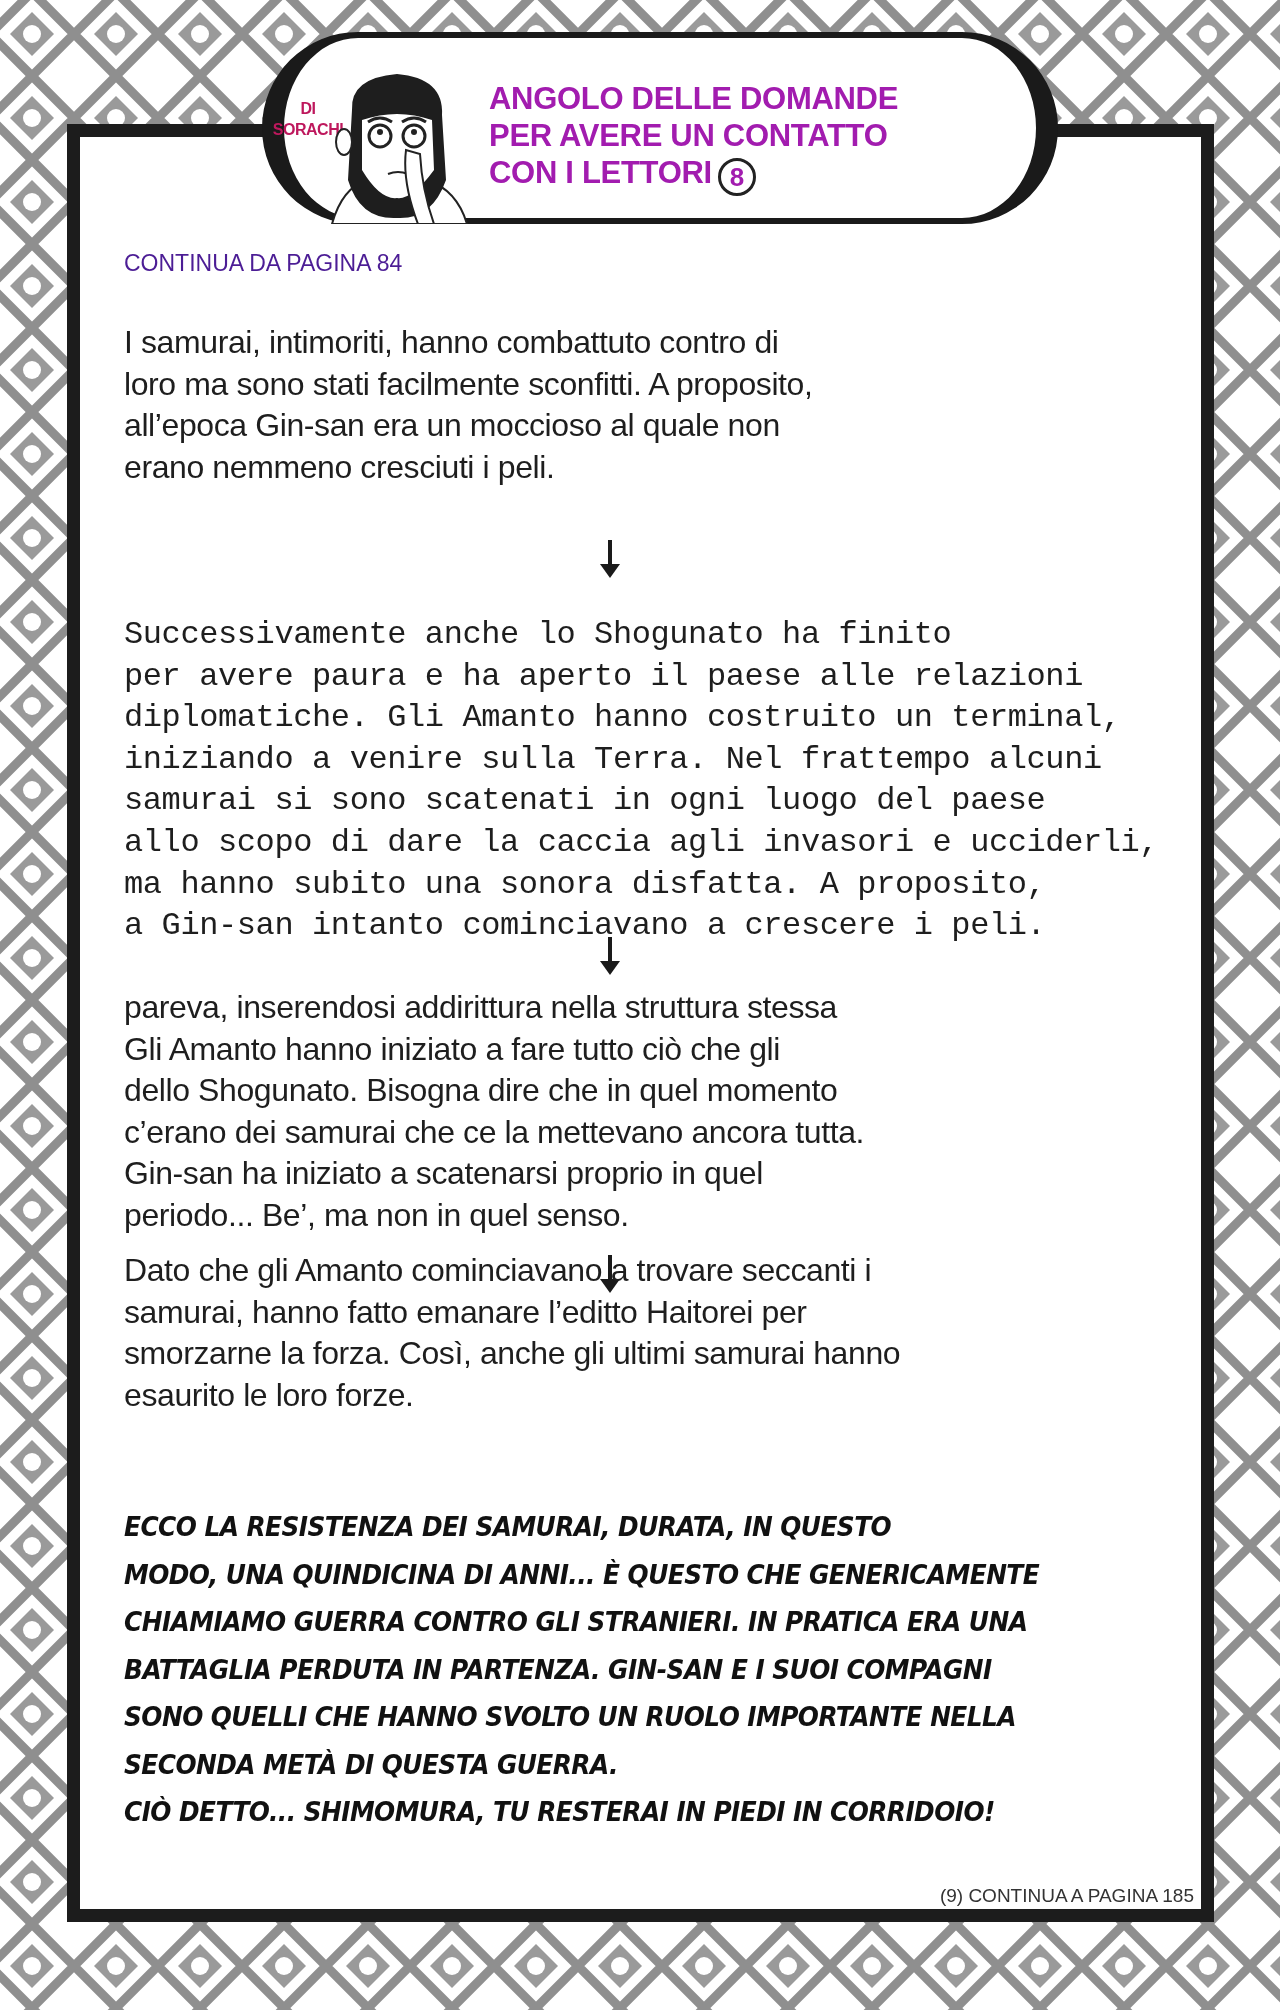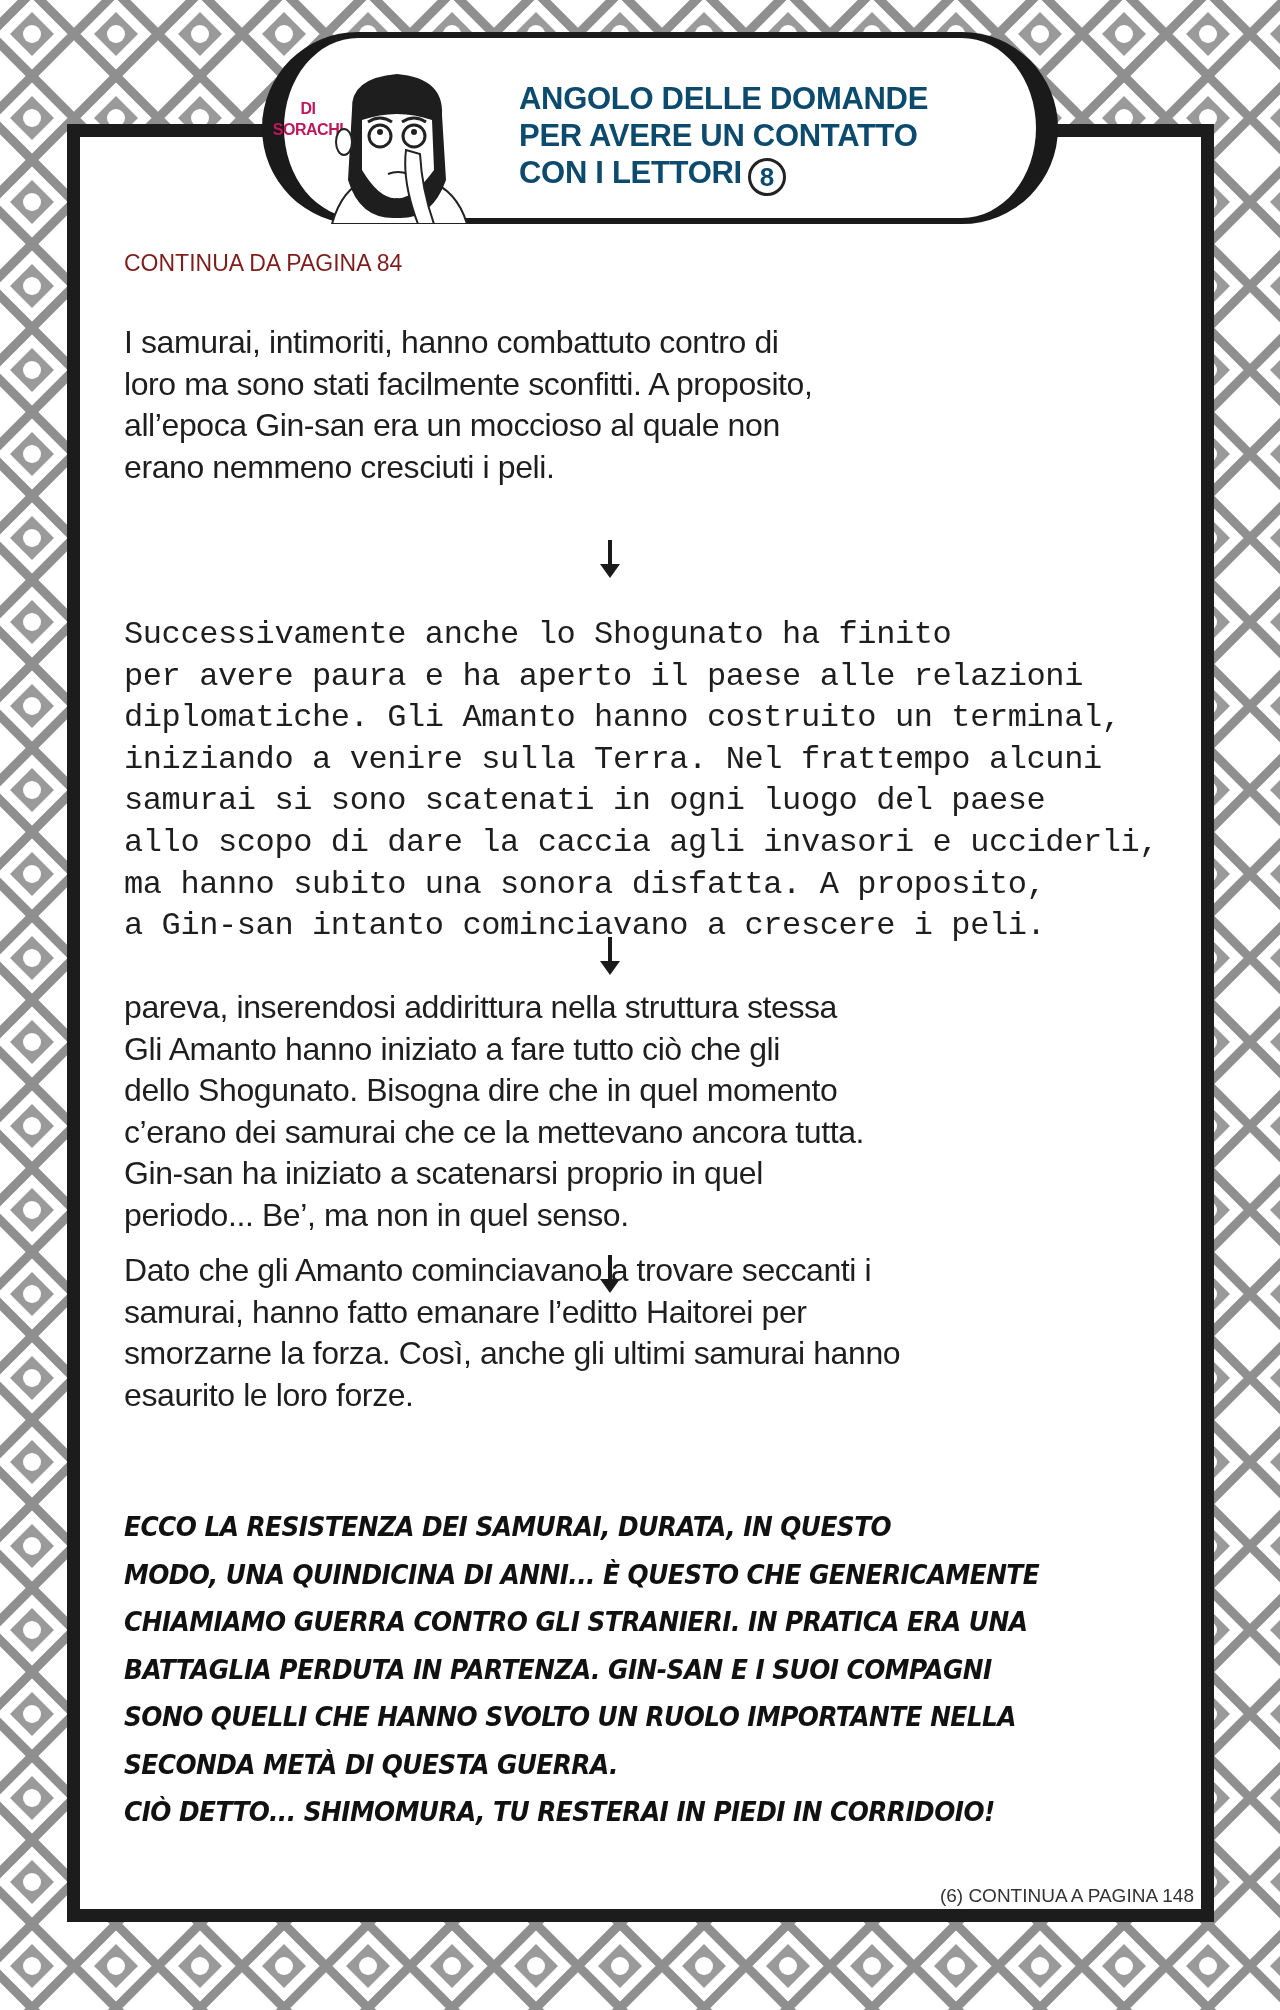--- a/index.html
+++ b/index.html
@@ -21,31 +21,31 @@
     border-top: 6px solid #1a1a1a; border-bottom: 6px solid #1a1a1a;
     box-sizing: border-box;
   }
   .byline {
     position: absolute; left: 268px; top: 98px; width: 80px;
     text-align: center; font-weight: bold; font-size: 16px; line-height: 21px;
     letter-spacing: -0.5px; color: #be185d;
   }
   .portrait { position: absolute; left: 322px; top: 70px; width: 150px; height: 154px; }
   .title {
-    position: absolute; left: 519px; top: 80px;
-    font-weight: bold; font-size: 31px; line-height: 37px; color: #0c4a6e;
+    position: absolute; left: 489px; top: 80px;
+    font-weight: bold; font-size: 31px; line-height: 37px; color: #a21caf;
     letter-spacing: -0.3px;
   }
   .title .circ {
     display: inline-block; width: 32px; height: 32px; border: 3px solid #222;
     border-radius: 50%; text-align: center; line-height: 32px; font-size: 26px;
     vertical-align: -3px; margin-left: 6px; box-sizing: content-box;
   }
   .from {
-    position: absolute; left: 124px; top: 250px; font-size: 23px; color: #7f1d1d;
+    position: absolute; left: 124px; top: 250px; font-size: 23px; color: #4c1d95;
   }
   .para {
     position: absolute; left: 124px; width: 1060px;
     font-size: 32px; line-height: 41.6px; color: #1e1e1e;
     letter-spacing: -0.4px; font-stretch: condensed;
   }
   .para .ln { display: block; white-space: nowrap; }
   .arrow { position: absolute; left: 597px; width: 26px; height: 40px; }
   .hand {
     position: absolute; left: 124px; width: 1080px;
@@ -158,13 +158,13 @@
 <div class="hand" style="top:1503px;">
   <span class="ln">ECCO LA RESISTENZA DEI SAMURAI, DURATA, IN QUESTO</span>
   <span class="ln">MODO, UNA QUINDICINA DI ANNI... È QUESTO CHE GENERICAMENTE</span>
   <span class="ln">CHIAMIAMO GUERRA CONTRO GLI STRANIERI. IN PRATICA ERA UNA</span>
   <span class="ln">BATTAGLIA PERDUTA IN PARTENZA. GIN-SAN E I SUOI COMPAGNI</span>
   <span class="ln">SONO QUELLI CHE HANNO SVOLTO UN RUOLO IMPORTANTE NELLA</span>
   <span class="ln">SECONDA METÀ DI QUESTA GUERRA.</span>
   <span class="ln">CIÒ DETTO... SHIMOMURA, TU RESTERAI IN PIEDI IN CORRIDOIO!</span>
 </div>
 
-<div class="footer">(6) CONTINUA A PAGINA 148</div>
+<div class="footer">(9) CONTINUA A PAGINA 185</div>
 
 </body></html>

